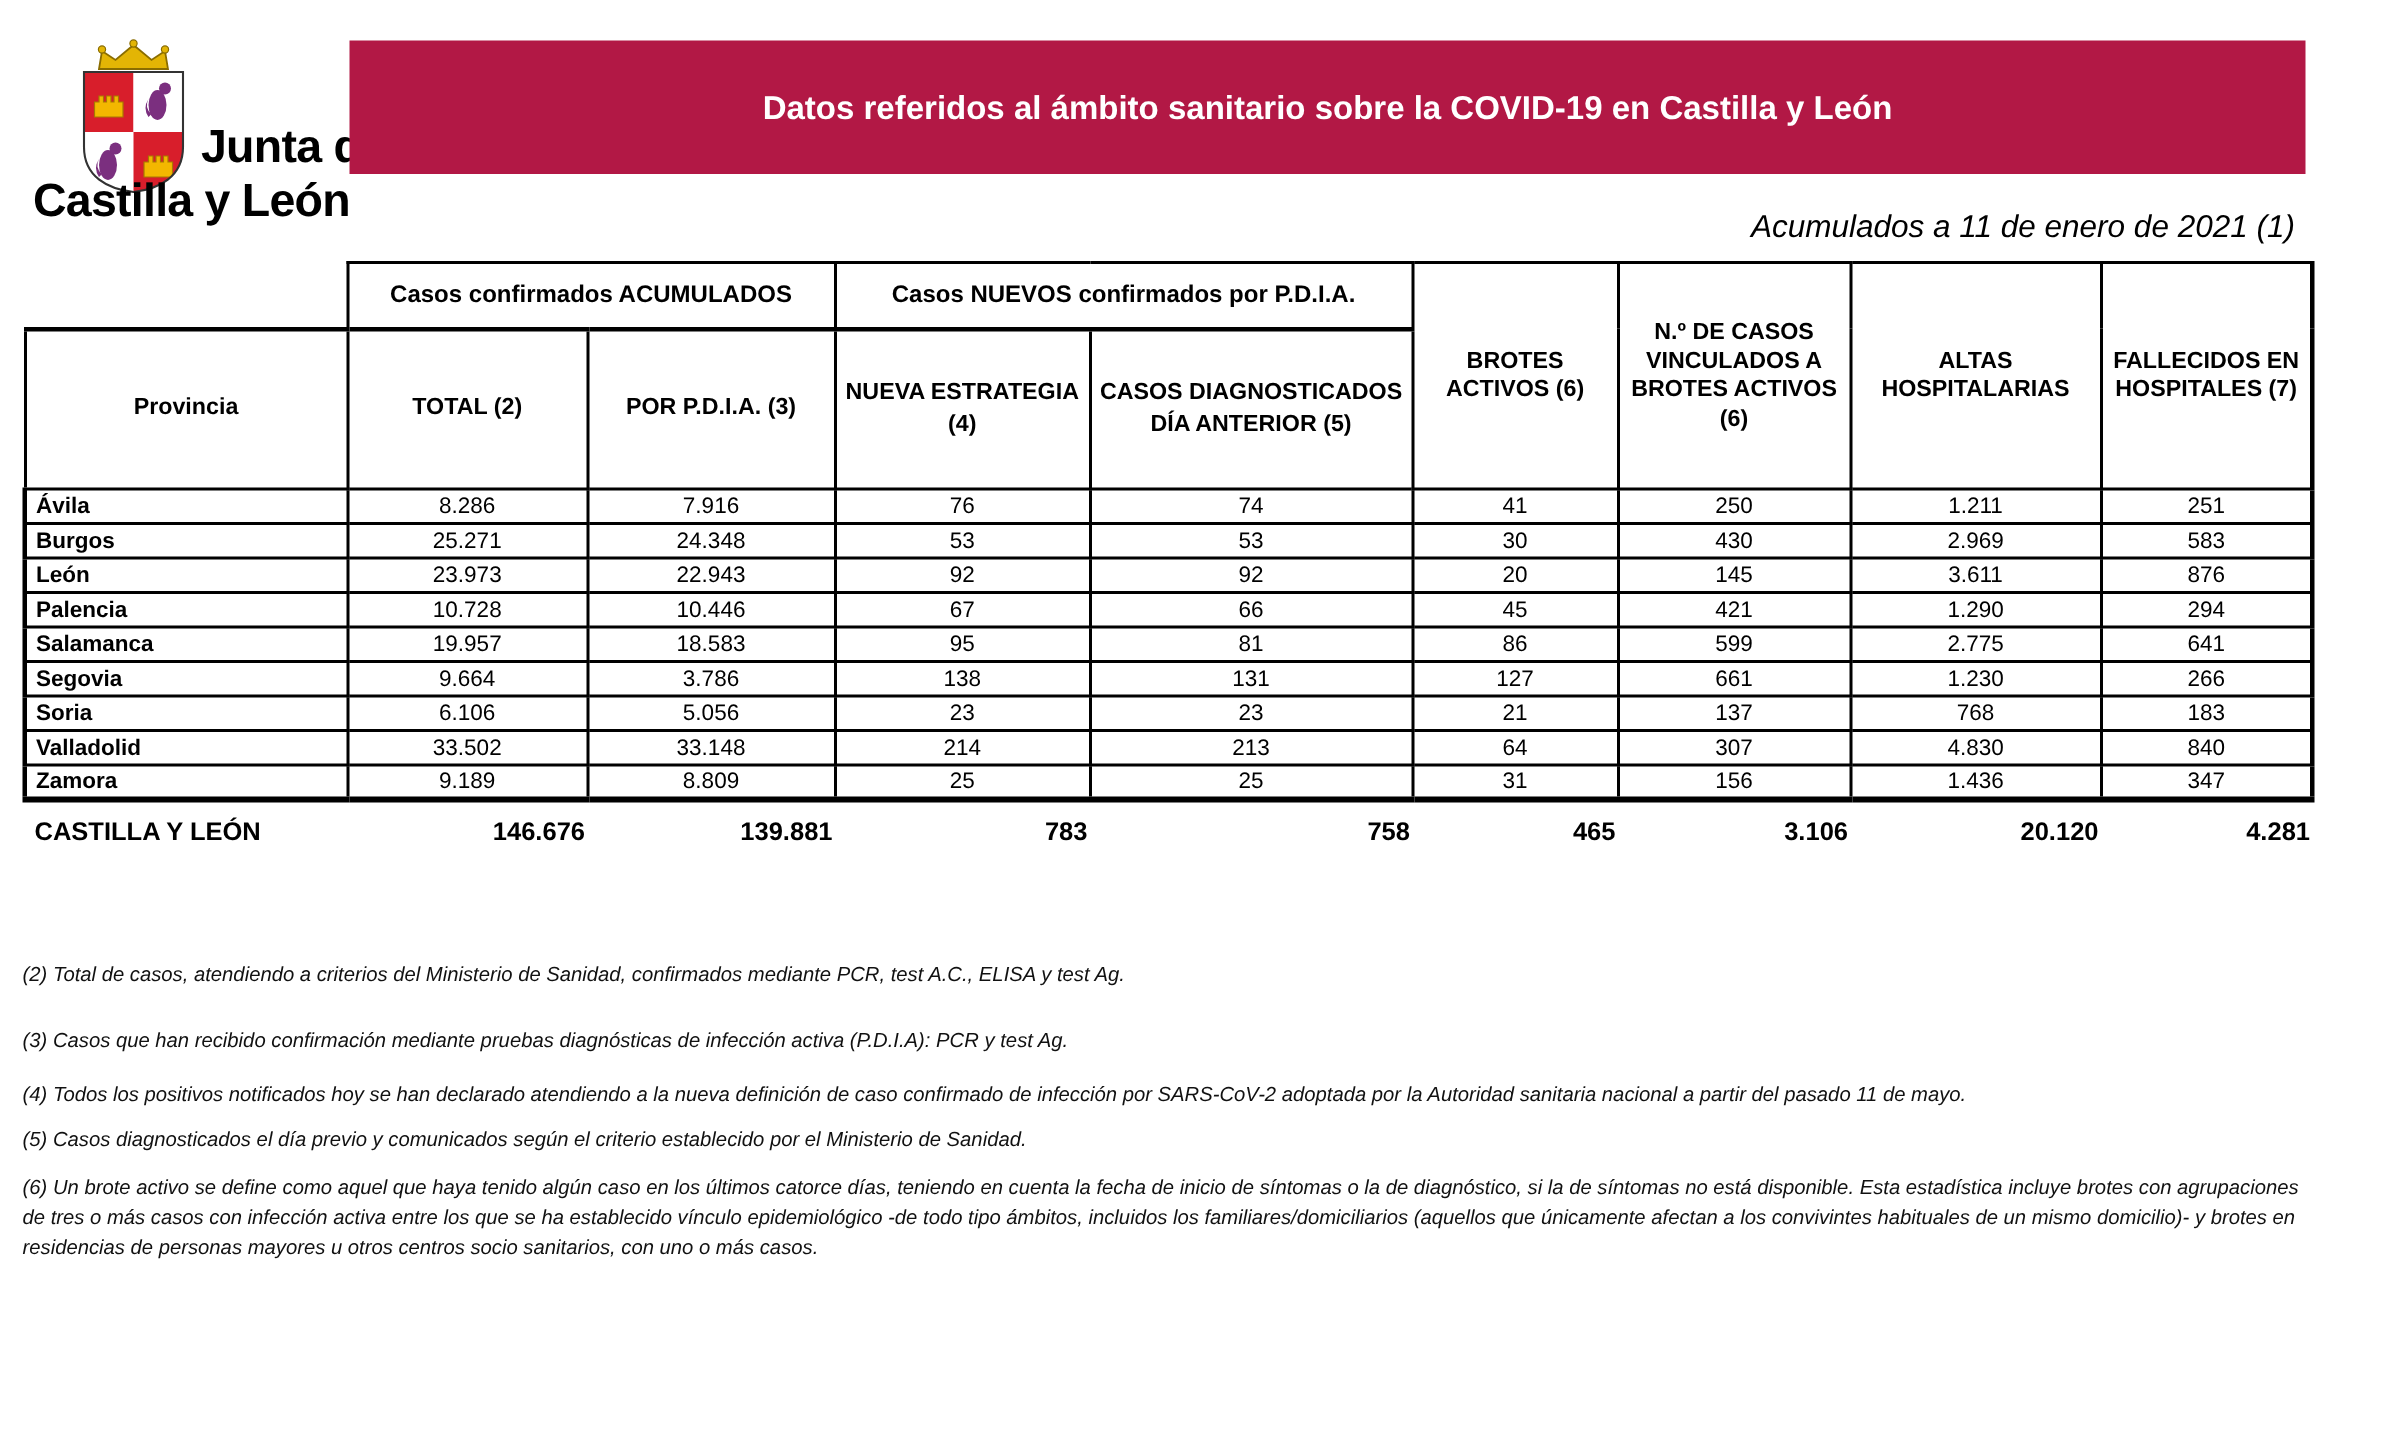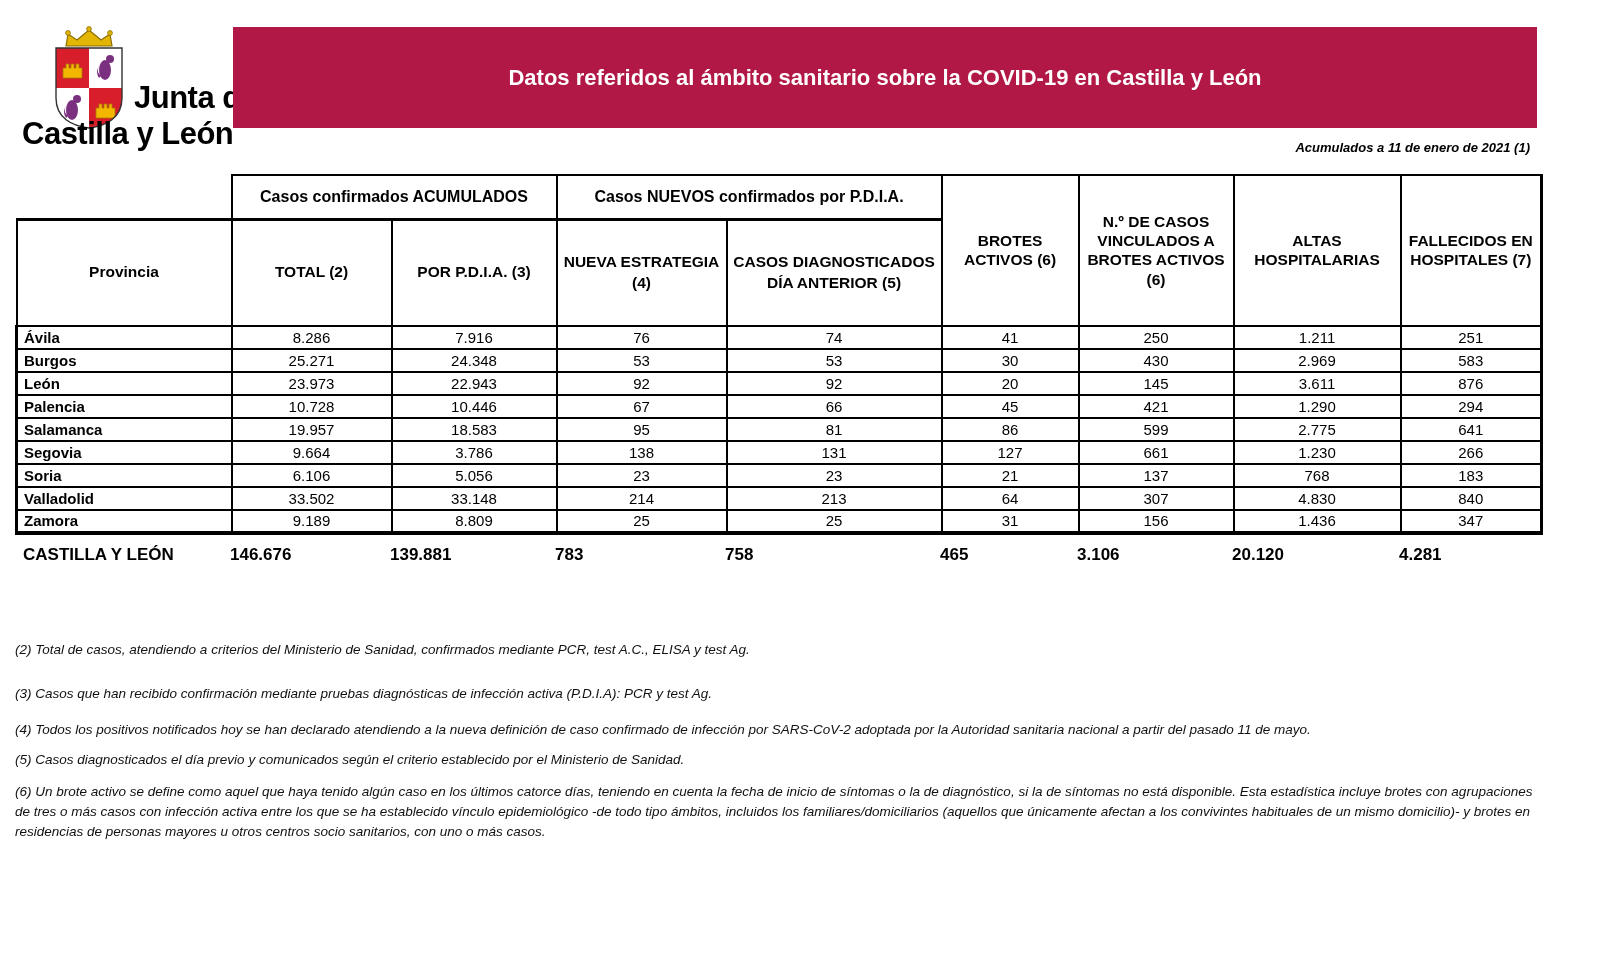--- a/index.html
+++ b/index.html
@@ -10,29 +10,29 @@
   }
 
   
   .logo { position:absolute; left:16px; top:22px; width:360px; height:125px; }
   .logo .shield { position:absolute; left:28px; top:4px; }
   .logo .l1 { position:absolute; left:118px; top:58px; font-size:31px; font-weight:bold; letter-spacing:-0.5px; }
   .logo .l2 { position:absolute; left:6px; top:94px; font-size:31px; font-weight:bold; letter-spacing:-0.5px; white-space:nowrap; }
 
   
   .banner {
-    position:absolute; left:233px; top:27px; width:1304px; height:101px;
+    position:absolute; left:233px; top:27px; width:1304px; height:89px;
     display:flex; align-items:center; justify-content:center;
   }
   .banner span { color:#ffffff; font-weight:bold; font-size:22px; }
 
   
   .date-note {
     position:absolute; left:233px; top:140px; width:1297px;
-    text-align:right; font-style:italic; font-weight:700; font-size:13px;
+    text-align:right; font-style:italic; font-weight:400; font-size:21px;
   }
 
   
   table.main {
     position:absolute; left:15px; top:174px;
     border-collapse:collapse; table-layout:fixed; width:1525px;
   }
   table.main th, table.main td { vertical-align:middle; text-align:center; padding:0; }
 
   tr.group-row { height:44px; }
@@ -62,21 +62,21 @@
   tbody tr.data-row:last-child td { border-bottom:4px solid #000; }
 
   
   .total-row {
     position:absolute; left:15px; top:540px; width:1525px; height:30px;
     display:grid;
     grid-template-columns:215px 160px 165px 170px 215px 137px 155px 167px 141px;
     align-items:center; font-weight:bold; font-size:17px;
   }
   .total-row .tlabel { text-align:left; padding-left:8px; }
-  .total-row .tval { text-align:left; }
+  .total-row .tval { text-align:right; }
 
   
   .footnotes { position:absolute; left:15px; top:640px; width:1522px; }
   .fn { font-style:italic; font-size:13.5px; line-height:20px; color:#111; }
   .fn-1 { margin-bottom:42px; }
   .fn-2 { margin-bottom:24px; }
   .fn-3 { margin-bottom:16px; }
   .fn-4 { margin-bottom:10px; }
   .fn-5 { margin-bottom:12px; }
   .fn-6 { margin-bottom:20px; }

